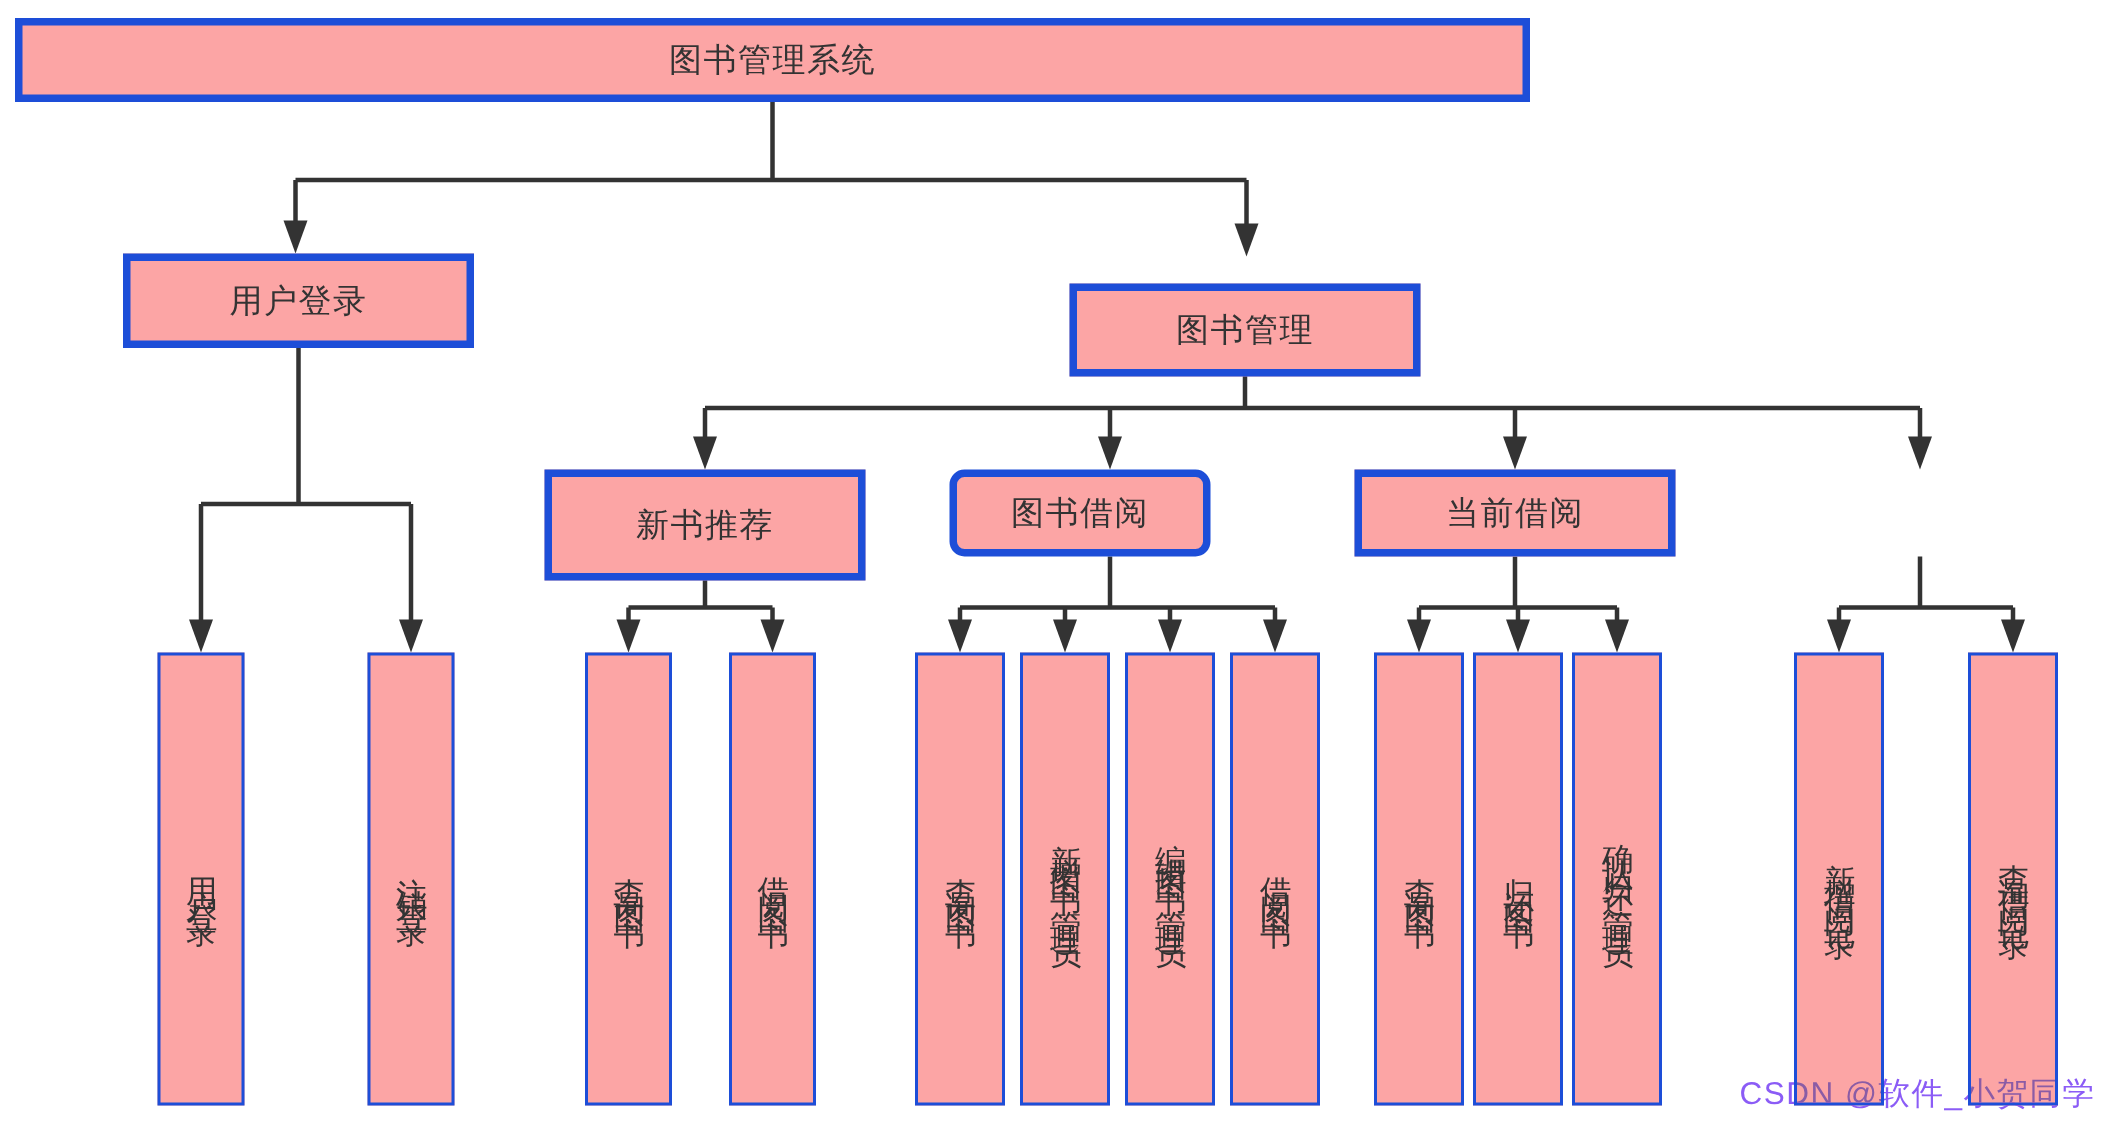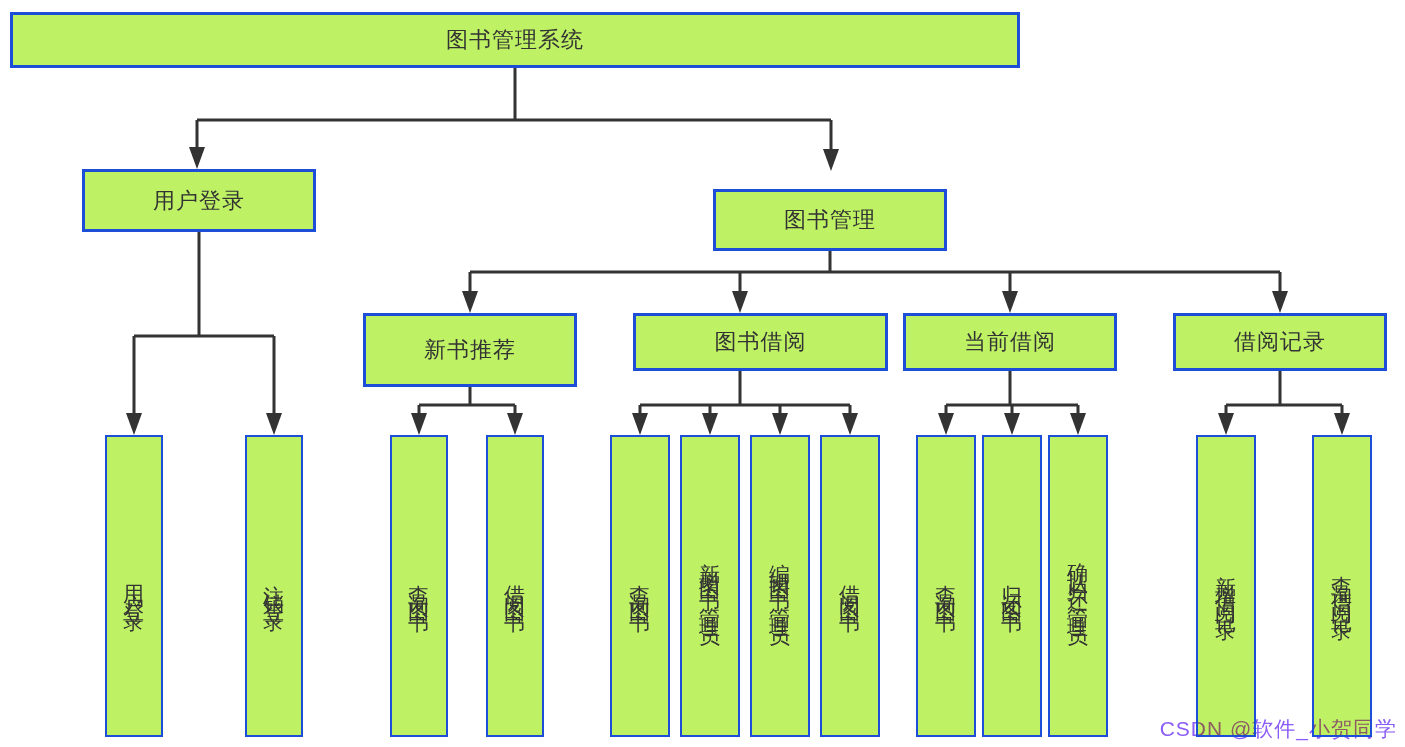--- a/index.html
+++ b/index.html
@@ -6,22 +6,22 @@
   .canvas {
     position:relative;
     width:1405px; height:747px;
     background:#ffffff;
     font-family:"Liberation Sans","DejaVu Sans",sans-serif;
     overflow:hidden;
   }
   svg.connectors { position:absolute; left:0; top:0; z-index:1; }
   .node {
     position:absolute;
-    background:#bef264;
-    border:3px solid #1d4ed8;
+    background:#fca5a5;
+    border:5px solid #1d4ed8;
     box-sizing:border-box;
     display:flex; align-items:center; justify-content:center;
     color:#333333;
     z-index:2;
     text-align:right;
   }
   .node .label { white-space:nowrap; }
   .hbox .label { font-size:22px; letter-spacing:1px; }
   .leaf { border-width:2px; }
   .leaf .label {
@@ -94,28 +94,25 @@
   <div class="node hbox" style="left:82px; top:169px; width:234px; height:63px;">
     <span class="label">用户登录</span>
   </div>
   <div class="node hbox" style="left:713px; top:171px; width:234px; height:62px;margin-top:18px;">
     <span class="label">图书管理</span>
   </div>
 
   <div class="node hbox" style="left:363px; top:313px; width:214px; height:74px;font-family:Liberation Serif, serif;">
     <span class="label">新书推荐</span>
   </div>
-  <div class="node hbox" style="left:633px; top:313px; width:255px; height:58px;">
+  <div class="node hbox" style="left:633px; top:313px; width:174px; height:58px;border-radius:10px;">
     <span class="label">图书借阅</span>
   </div>
   <div class="node hbox" style="left:903px; top:313px; width:214px; height:58px;">
     <span class="label">当前借阅</span>
-  </div>
-  <div class="node hbox" style="left:1173px; top:313px; width:214px; height:58px;">
-    <span class="label">借阅记录</span>
   </div>
 
   <div class="node leaf" style="left:105px; top:435px; width:58px; height:302px;">
     <span class="label">用户登录</span>
   </div>
   <div class="node leaf" style="left:245px; top:435px; width:58px; height:302px;">
     <span class="label">注销登录</span>
   </div>
 
   <div class="node leaf" style="left:390px; top:435px; width:58px; height:302px;">

